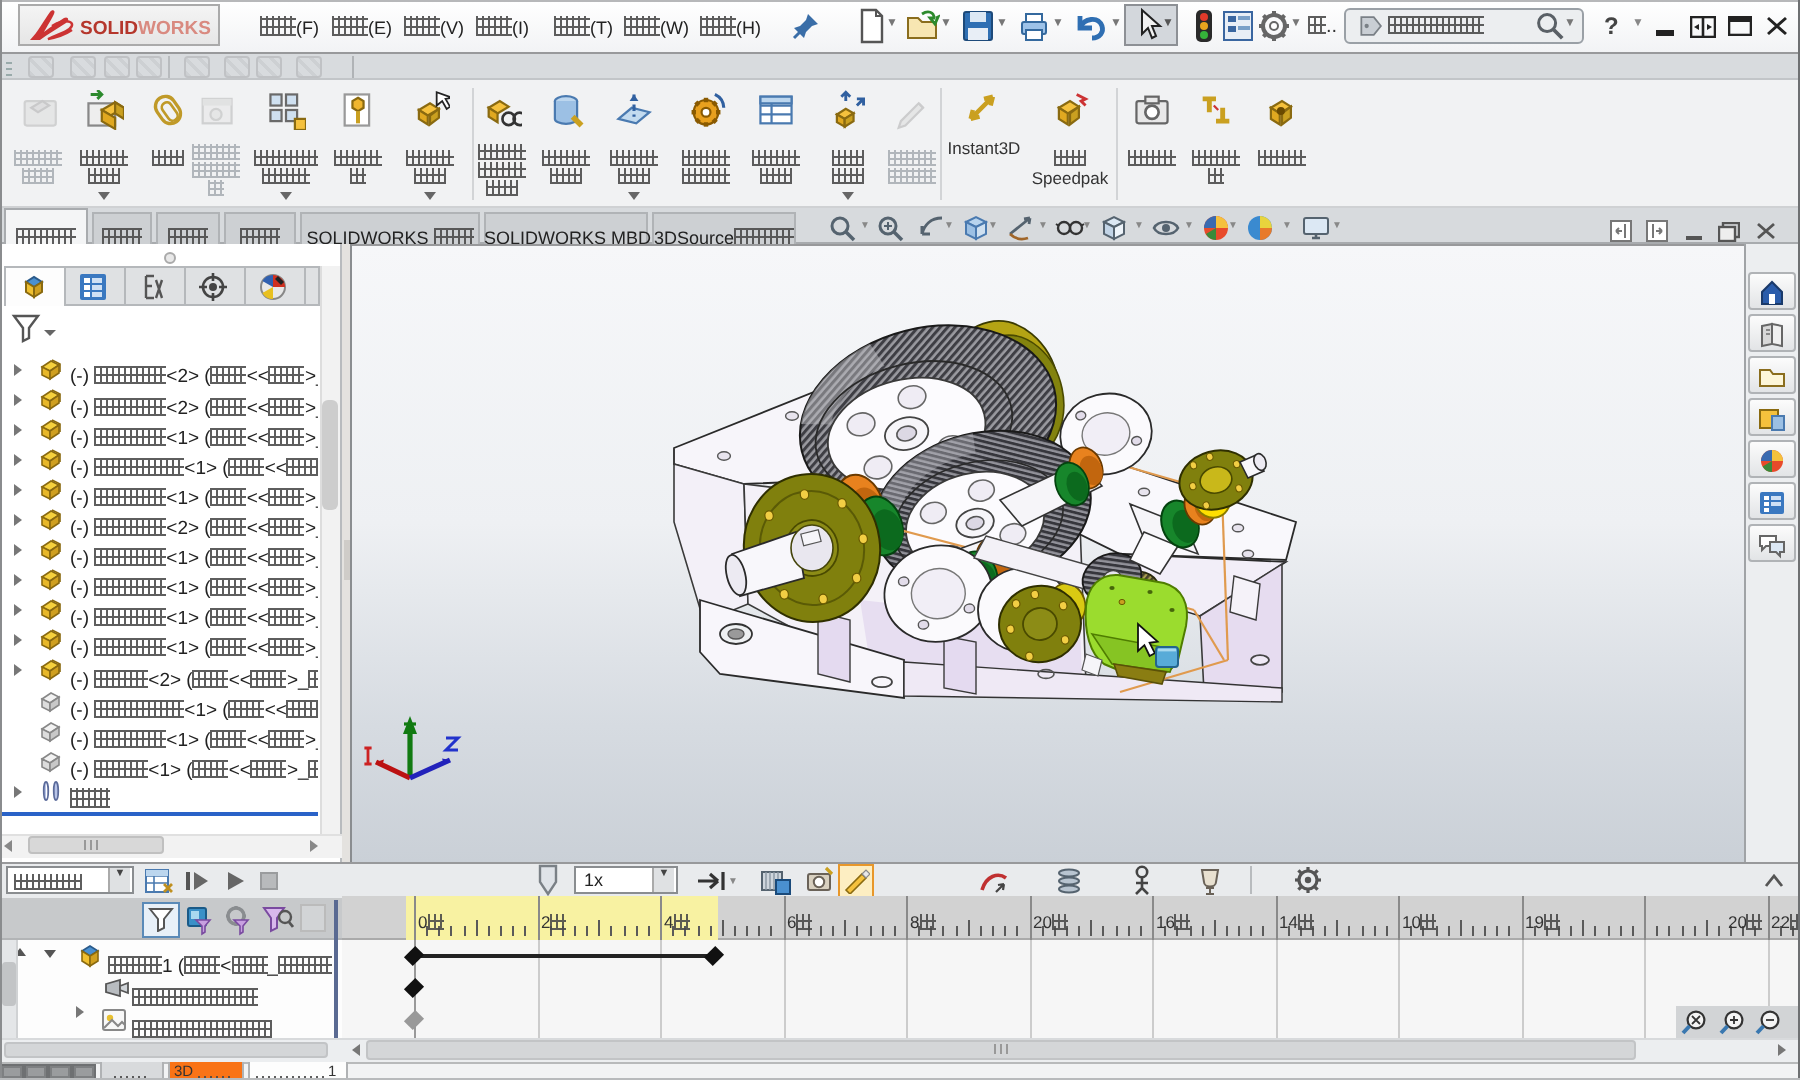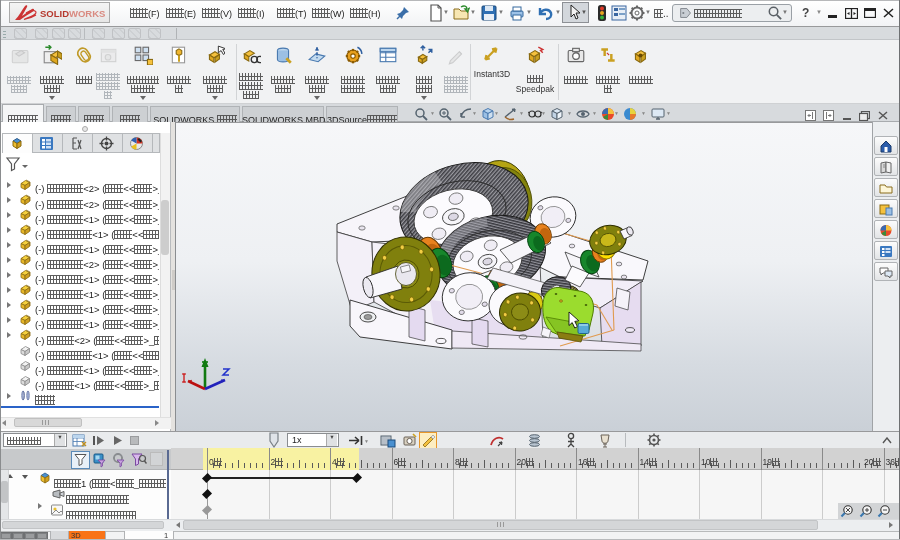--- a/index.html
+++ b/index.html
@@ -1065,21 +1065,21 @@
 <div class="ab" style="left:699.0px;top:448px;width:1px;height:22px;background:#8a8a8a;"></div>
 <div class="ab" style="left:701.0px;top:451px;white-space:nowrap;"><span style="font-size:8.5px;color:#333;">10</span><i class="z" style="width:8px;height:8px;"></i></div>
 <div class="ab" style="left:760.5px;top:470px;width:1px;height:49px;background:#ccc;"></div>
 <div class="ab" style="left:760.5px;top:448px;width:1px;height:22px;background:#8a8a8a;"></div>
 <div class="ab" style="left:762.5px;top:451px;white-space:nowrap;"><span style="font-size:8.5px;color:#333;">19</span><i class="z" style="width:8px;height:8px;"></i></div>
 <div class="ab" style="left:822.0px;top:470px;width:1px;height:49px;background:#ccc;"></div>
 <div class="ab" style="left:822.0px;top:448px;width:1px;height:22px;background:#8a8a8a;"></div>
 <div class="ab" style="left:824.0px;top:451px;white-space:nowrap;margin-left:40px;"><span style="font-size:8.5px;color:#333;">20</span><i class="z" style="width:8px;height:8px;"></i></div>
 <div class="ab" style="left:883.5px;top:470px;width:1px;height:49px;background:#ccc;"></div>
 <div class="ab" style="left:883.5px;top:448px;width:1px;height:22px;background:#8a8a8a;"></div>
-<div class="ab" style="left:885.5px;top:451px;white-space:nowrap;"><span style="font-size:8.5px;color:#333;">36</span><i class="z" style="width:8px;height:8px;"></i></div>
+<div class="ab" style="left:885.5px;top:451px;white-space:nowrap;"><span style="font-size:8.5px;color:#333;">22</span><i class="z" style="width:8px;height:8px;"></i></div>
 <div class="ab" style="left:207px;top:470px;width:1px;height:49px;background:#999;"></div>
 <div class="ab" style="left:209px;top:477px;width:148px;height:1.6px;background:#222;"></div>
 <div class="ab" style="left:203px;top:474px;width:8px;height:8px;background:#111;transform:rotate(45deg) scale(0.78,1);"></div>
 <div class="ab" style="left:353px;top:474px;width:8px;height:8px;background:#111;transform:rotate(45deg) scale(0.78,1);"></div>
 <div class="ab" style="left:203px;top:490px;width:8px;height:8px;background:#111;transform:rotate(45deg) scale(0.78,1);"></div>
 <div class="ab" style="left:203px;top:506px;width:8px;height:8px;background:#999;transform:rotate(45deg) scale(0.78,1);"></div>
 <div class="ab" style="left:207px;top:518.5px;width:511px;height:2.5px;background:#d8b56a;"></div>
 <div class="ab" style="left:838px;top:503px;width:62px;height:17px;background:#d2d4d6;"></div>
 <svg class="ab" style="left:840px;top:504px;" width="16" height="15" viewBox="0 0 16 15">
     <circle cx="8" cy="6" r="4.2" fill="#f4f4f4" stroke="#333" stroke-width="1.1"></circle>
@@ -1104,21 +1104,21 @@
 <div class="ab" style="left:889px;top:522px;width:0;height:0;border-top:3px solid transparent;border-bottom:3px solid transparent;border-left:4px solid #777;"></div>
 <div class="ab" style="left:0;top:531px;width:900px;height:9px;background:#f2f3f4;border-top:1px solid #b8babb;"></div>
 <div class="ab" style="left:0;top:532px;width:48px;height:8px;background:#6e7072;"></div>
 <div class="ab" style="left:1px;top:533px;width:10px;height:6px;background:#9a9c9e;border:1px solid #7e8082;"></div>
 <div class="ab" style="left:13px;top:533px;width:10px;height:6px;background:#9a9c9e;border:1px solid #7e8082;"></div>
 <div class="ab" style="left:25px;top:533px;width:10px;height:6px;background:#9a9c9e;border:1px solid #7e8082;"></div>
 <div class="ab" style="left:37px;top:533px;width:10px;height:6px;background:#9a9c9e;border:1px solid #7e8082;"></div>
 <div class="ab" style="left:50px;top:531px;width:32px;height:9px;background:#d8dadc;border:1px solid #b0b2b4;border-top:none;">
     <span style="position:absolute;left:6px;top:0px;"><i class="z" style="width:18px;height:7px;"></i></span>
   </div>
-<div class="ab" style="left:68px;top:531px;width:38px;height:9px;background:#f97316;border:1px solid #b0b2b4;border-top:none;">
+<div class="ab" style="left:84px;top:531px;width:38px;height:9px;background:#f97316;border:1px solid #b0b2b4;border-top:none;">
     <span style="position:absolute;left:2px;top:0px;font-size:7.5px;color:#333;">3D&nbsp;</span>
     <span style="position:absolute;left:14px;top:0px;"><i class="z" style="width:16px;height:7px;"></i></span>
   </div>
 <div class="ab" style="left:124px;top:531px;width:50px;height:9px;background:#fdfdfd;border:1px solid #b0b2b4;border-top:none;">
     <span style="position:absolute;left:3px;top:0px;"><i class="z" style="width:34px;height:7px;"></i></span>
     <span style="position:absolute;left:39px;top:0px;font-size:7.5px;color:#333;">1</span>
   </div>
 <div class="ab" style="left:0;top:0;width:1px;height:540px;background:#8a8c8e;"></div>
 <div class="ab" style="left:899px;top:0;width:1px;height:540px;background:#6e7072;"></div>
 <div class="ab" style="left:0;top:539px;width:900px;height:1px;background:#b8babc;"></div>

